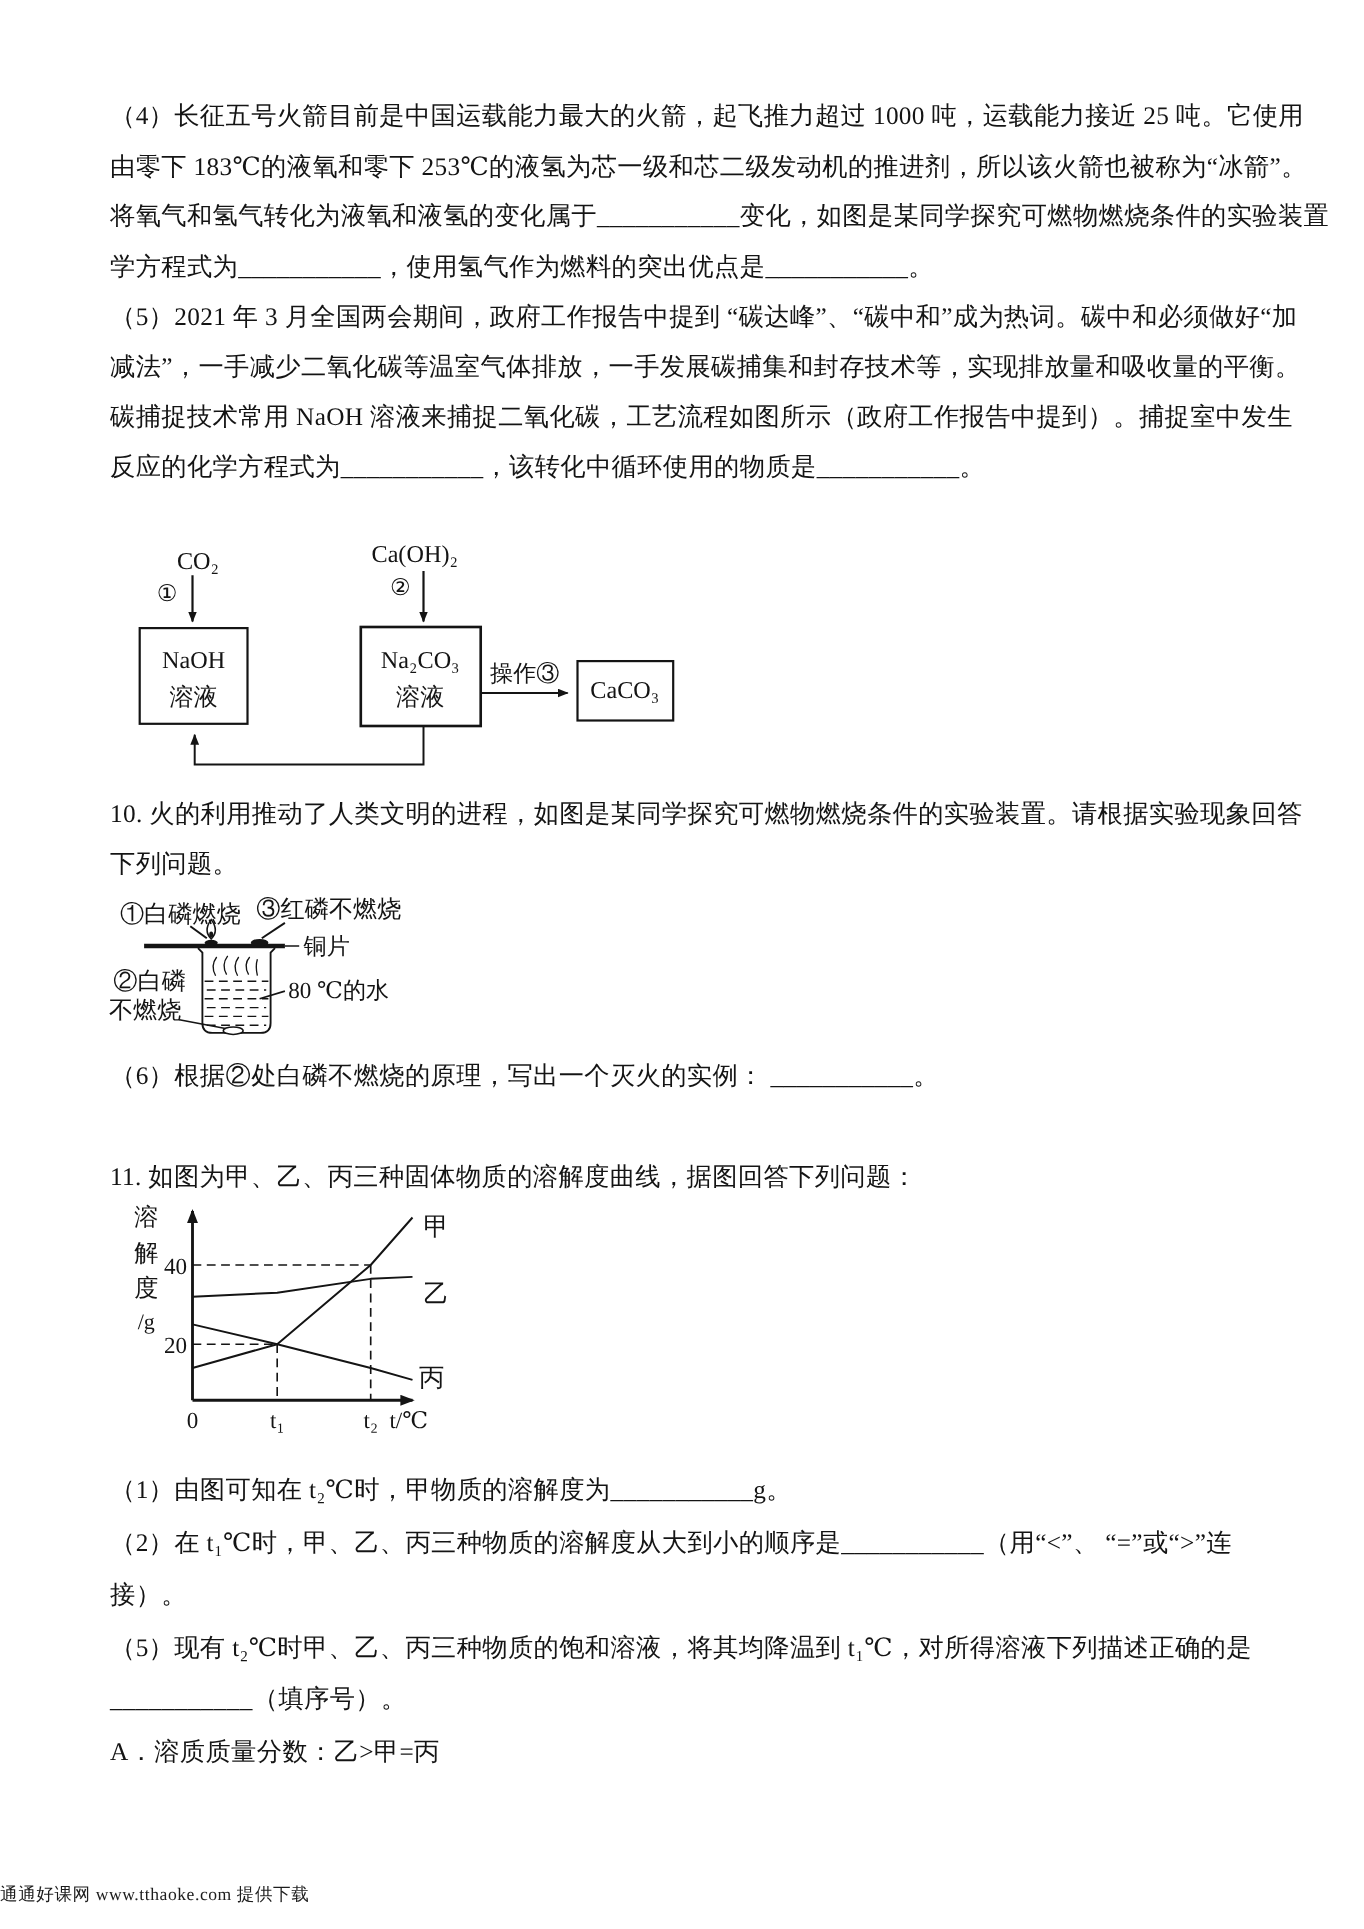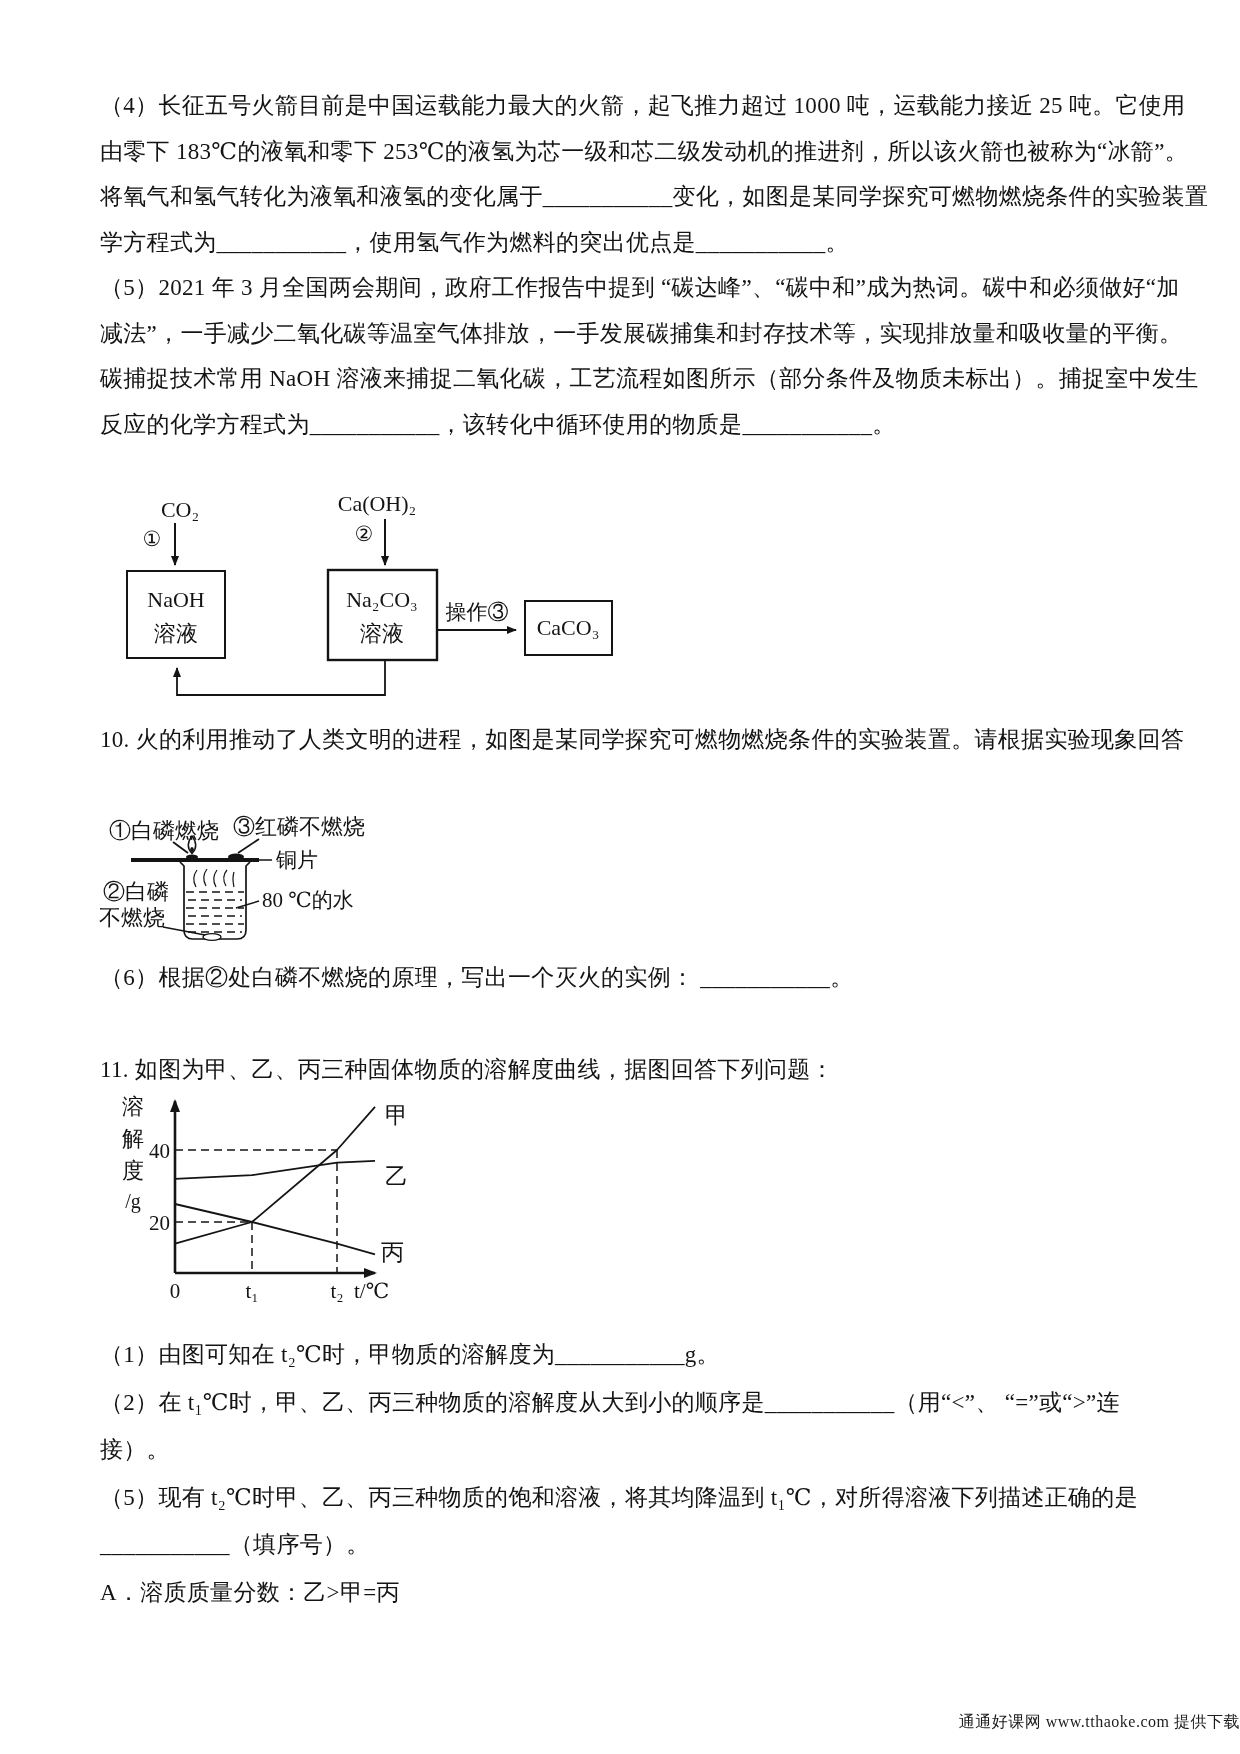--- a/index.html
+++ b/index.html
@@ -6,34 +6,34 @@
   body{
     width:1240px;height:1754px;background:#ffffff;position:relative;
     font-family:"Liberation Serif","DejaVu Serif",serif;color:#141414;
     overflow:hidden;
   }
   .abs{position:absolute;}
   .para{left:100px;right:90px;}
   .line{font-size:23px;height:45.5px;line-height:45.5px;white-space:nowrap;letter-spacing:.3px;}
   .bottom .line{height:47.5px;line-height:47.5px;}
   svg text{font-family:"Liberation Serif","DejaVu Serif",serif;fill:#141414;}
-  .footer{position:absolute;left:0;right:0;top:1712px;text-align:right;
-    font-size:16px;color:#1c1c1c;letter-spacing:.5px;padding-left:32px;}
+  .footer{position:absolute;left:0;right:0;top:1712px;text-align:left;
+    font-size:16px;color:#1c1c1c;letter-spacing:.5px;}
 </style>
 </head>
 <body>
 
 <div class="abs para" style="top:83px">
   <div class="line">（4）长征五号火箭目前是中国运载能力最大的火箭，起飞推力超过 1000 吨，运载能力接近 25 吨。它使用</div>
   <div class="line">由零下 183℃的液氧和零下 253℃的液氢为芯一级和芯二级发动机的推进剂，所以该火箭也被称为“冰箭”。</div>
   <div class="line">将氧气和氢气转化为液氧和液氢的变化属于___________变化，如图是某同学探究可燃物燃烧条件的实验装置</div>
   <div class="line">学方程式为___________，使用氢气作为燃料的突出优点是___________。</div>
   <div class="line">（5）2021 年 3 月全国两会期间，政府工作报告中提到  “碳达峰”、“碳中和”成为热词。碳中和必须做好“加</div>
   <div class="line">减法”，一手减少二氧化碳等温室气体排放，一手发展碳捕集和封存技术等，实现排放量和吸收量的平衡。</div>
-  <div class="line">碳捕捉技术常用 NaOH 溶液来捕捉二氧化碳，工艺流程如图所示（部分条件及物质未标出）。捕捉室中发生</div>
+  <div class="line">碳捕捉技术常用 NaOH 溶液来捕捉二氧化碳，工艺流程如图所示（政府工作报告中提到）。捕捉室中发生</div>
   <div class="line">反应的化学方程式为___________，该转化中循环使用的物质是___________。</div>
 </div>
 
 <svg class="abs" style="left:100px;top:483px" width="560" height="228" viewBox="0 0 560 228">
   <defs>
     <marker id="fc-ah" markerUnits="userSpaceOnUse" markerWidth="12" markerHeight="10" refX="9" refY="4" orient="auto">
       <polygon points="0,0 10,4 0,8" fill="#141414"></polygon>
     </marker>
   </defs>
   <text x="80" y="34" text-anchor="middle" font-size="22">CO₂</text>
@@ -56,20 +56,21 @@
   <line x1="338" y1="147" x2="416" y2="147" stroke="#141414" stroke-width="2" marker-end="url(#fc-ah)"></line>
 
   <rect x="425" y="118" width="87" height="54" fill="none" stroke="#141414" stroke-width="2"></rect>
   <text x="468" y="152" text-anchor="middle" font-size="22">CaCO₃</text>
 
   <path d="M285,177 L285,212 L77,212 L77,185" fill="none" stroke="#141414" stroke-width="1.8" marker-end="url(#fc-ah)"></path>
 </svg>
 
 <div class="abs para" style="top:717px">
   <div class="line">10. 火的利用推动了人类文明的进程，如图是某同学探究可燃物燃烧条件的实验装置。请根据实验现象回答</div>
+  <div class="line">下列问题。</div>
 </div>
 
 <svg class="abs" style="left:95px;top:808px" width="380" height="155" viewBox="0 0 380 155">
   <text x="14" y="30" font-size="22">①白磷燃烧</text>
   <text x="138" y="26" font-size="22">③红磷不燃烧</text>
   <line x1="78" y1="34" x2="93" y2="45" stroke="#141414" stroke-width="1.8"></line>
   <line x1="164" y1="31" x2="143" y2="45" stroke="#141414" stroke-width="1.8"></line>
 
   <line x1="36" y1="52" x2="164" y2="52" stroke="#141414" stroke-width="4"></line>
   <line x1="164" y1="52" x2="177" y2="52" stroke="#141414" stroke-width="1.5"></line>

